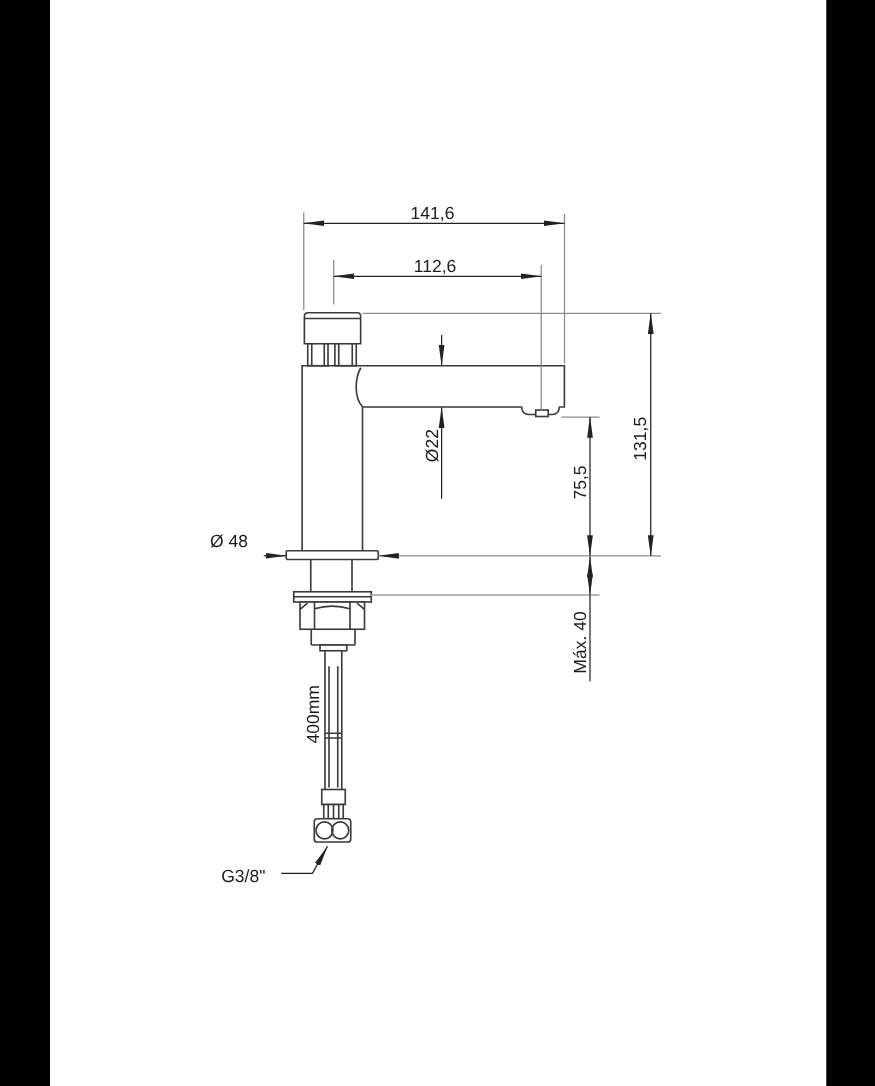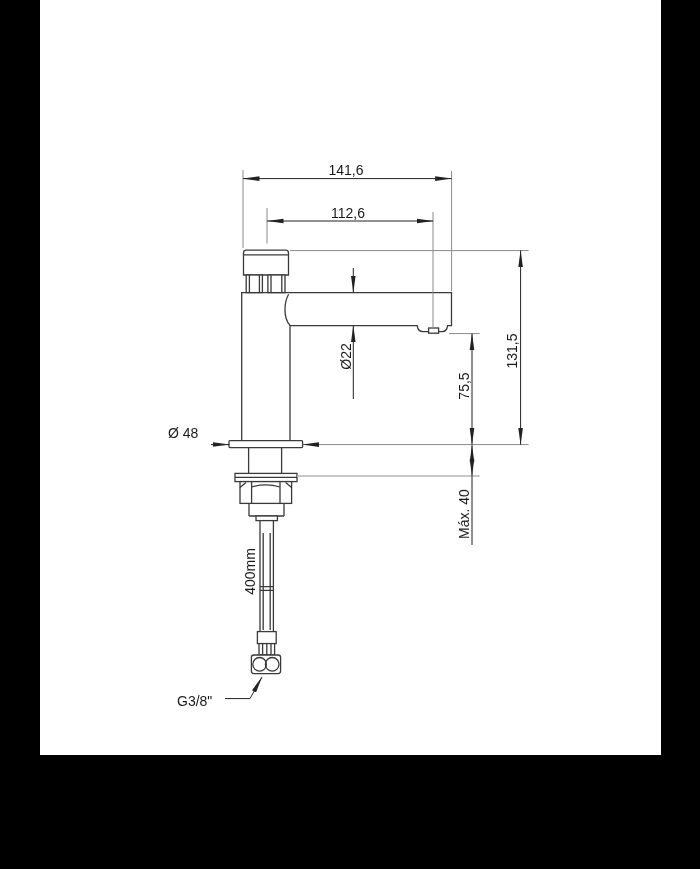--- a/index.html
+++ b/index.html
@@ -1,16 +1,16 @@
 <!DOCTYPE html>
 <html><head>
 <meta charset="utf-8">
 <style>
   html,body{margin:0;padding:0;background:#000;}
-  .stage{position:relative;width:700px;height:755px;background:#000;overflow:hidden;}
+  .stage{position:relative;width:700px;height:869px;background:#000;overflow:hidden;}
   svg{display:block;}
   text{font-family:"Liberation Sans","DejaVu Sans",sans-serif;font-size:14px;fill:#1a1a1a;}
   .mid{text-anchor:middle;}
   .profile{fill:#ffffff;stroke:#3a3a3a;stroke-width:1.3;}
   .pline{fill:none;stroke:#3a3a3a;stroke-width:1.3;}
   .dim{fill:none;stroke:#222222;stroke-width:1;}
   .ext{fill:none;stroke:#8a8a8a;stroke-width:1;}
   .counter{fill:none;stroke:#b5b5b5;stroke-width:1.7;}
 </style>
 </head>

